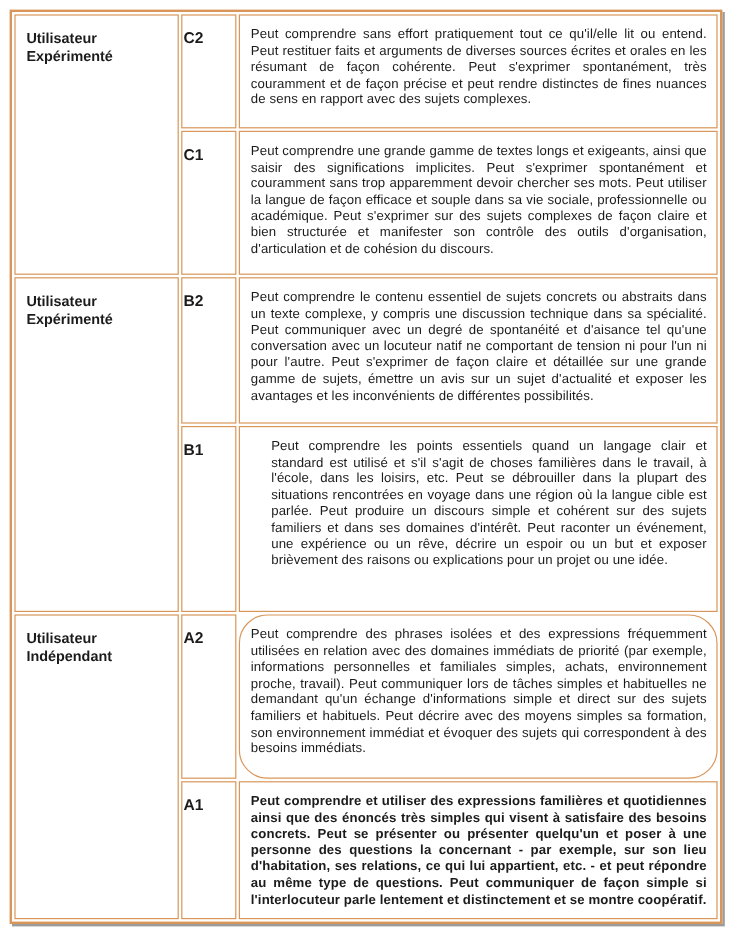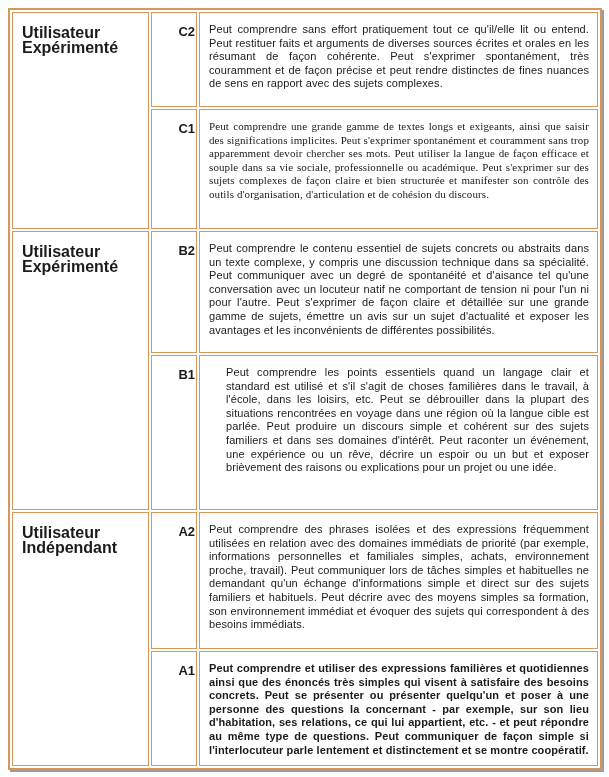--- a/index.html
+++ b/index.html
@@ -28,44 +28,44 @@
     table-layout: fixed;
   }
   table.cefr td {
     border: 1px solid #d9965a;
     vertical-align: top;
     background: #ffffff;
   }
   td.cat {
     width: 118px;
     padding: 12px 8px 8px 9px;
-    font-size: 16px;
+    font-size: 12px;
     font-weight: bold;
     line-height: 15px;
     text-align: left;
   }
   td.lvl {
     width: 42px;
     padding-top: 11px;
     font-size: 13px;
     font-weight: bold;
-    text-align: right;
+    text-align: left;
   }
   td.desc {
     padding: 10px 8px 8px 9px;
     font-size: 11px;
     line-height: 13.6px;
     text-align: justify;
     letter-spacing: 0.1px;
   }
   tr.r-c2 td.desc { height: 75px; }
-  tr.r-c1 td.desc { height: 100px; font-family: Liberation Serif, serif; }
+  tr.r-c1 td.desc { height: 100px; }
   tr.r-b2 td.desc { height: 102px; }
   tr.r-b1 td.desc { height: 135px; padding-left: 26px; }
-  tr.r-a2 td.desc { height: 117px; }
+  tr.r-a2 td.desc { height: 117px; border-radius: 24px; }
   tr.r-a1 td.desc { height: 89px; font-weight: bold; }
 </style>
 </head>
 <body>
 
 <div class="page">
   <table class="cefr">
     <tbody>
       <tr class="r-c2">
         <td class="cat" rowspan="2">Utilisateur Expérimenté</td>

